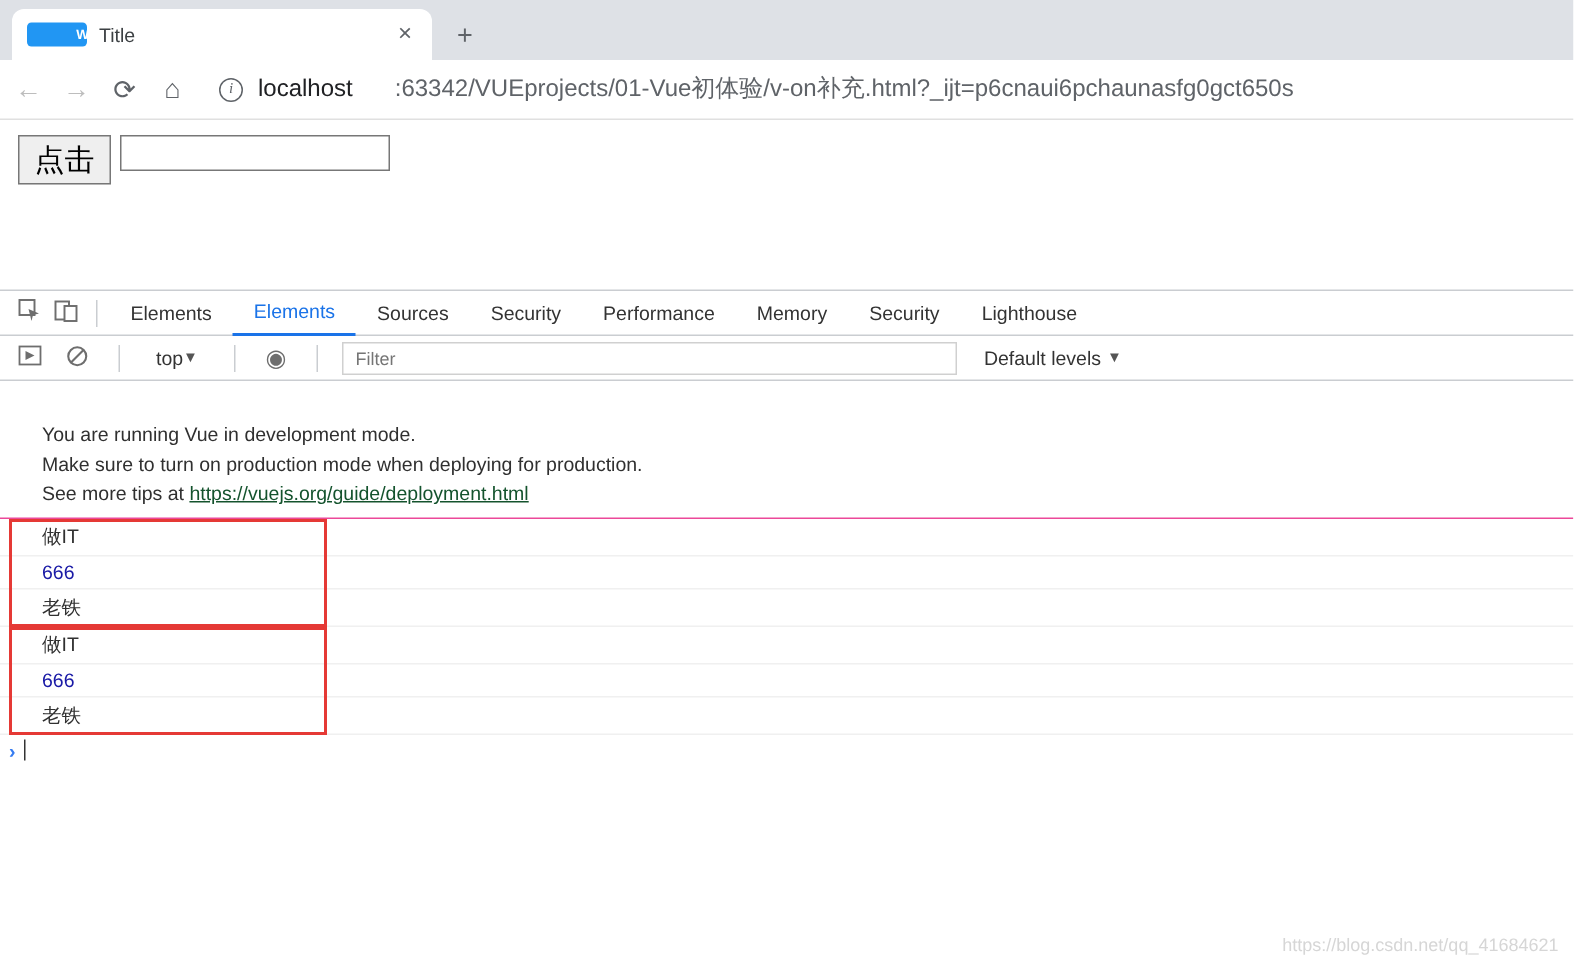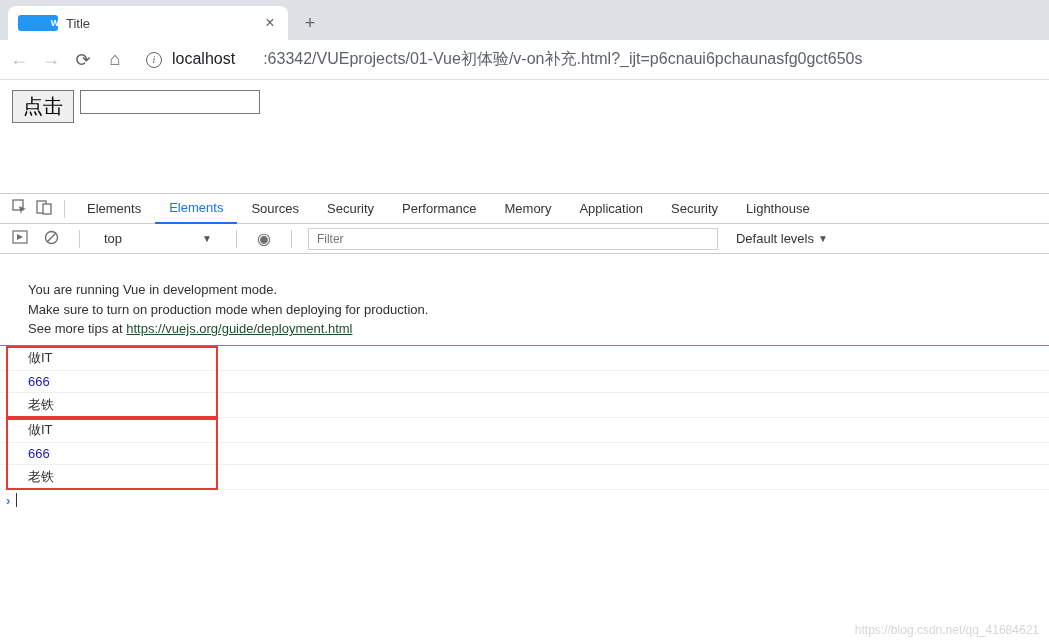--- a/index.html
+++ b/index.html
@@ -189,21 +189,20 @@
     }
     .dt-filter-bar .dt-icon-btn {
       color: #6e6e6e;
       font-size: 14px;
       padding: 0 4px;
       cursor: pointer;
     }
     .ctx-select {
       display: flex;
       align-items: center;
-      gap: 80px;
       padding: 2px 8px;
       font-size: 13px;
       color: #333;
       cursor: pointer;
     }
     .ctx-select .arrow {
       font-size: 10px;
       color: #555;
     }
     .eye-icon {
@@ -328,21 +327,20 @@
         </svg>
     </span>
     <span class="dt-sep"></span>
     <div id="dt-tabs-container" style="display: flex;">
         <div class="dt-tab">Elements</div>
         <div class="dt-tab active">Elements</div>
         <div class="dt-tab">Sources</div>
         <div class="dt-tab">Security</div>
         <div class="dt-tab">Performance</div>
         <div class="dt-tab">Memory</div>
-        <div class="dt-tab">Application</div>
         <div class="dt-tab">Security</div>
         <div class="dt-tab">Lighthouse</div>
       </div>
   </div>
 
   <div class="dt-filter-bar">
     <span class="dt-icon-btn">
       <svg width="16" height="16" viewBox="0 0 16 16">
           <rect x="1" y="2" width="14" height="12" fill="none" stroke="#6e6e6e" stroke-width="1.2"></rect>
           <path d="M5 5 L11 8 L5 11 Z" fill="#6e6e6e"></path>

